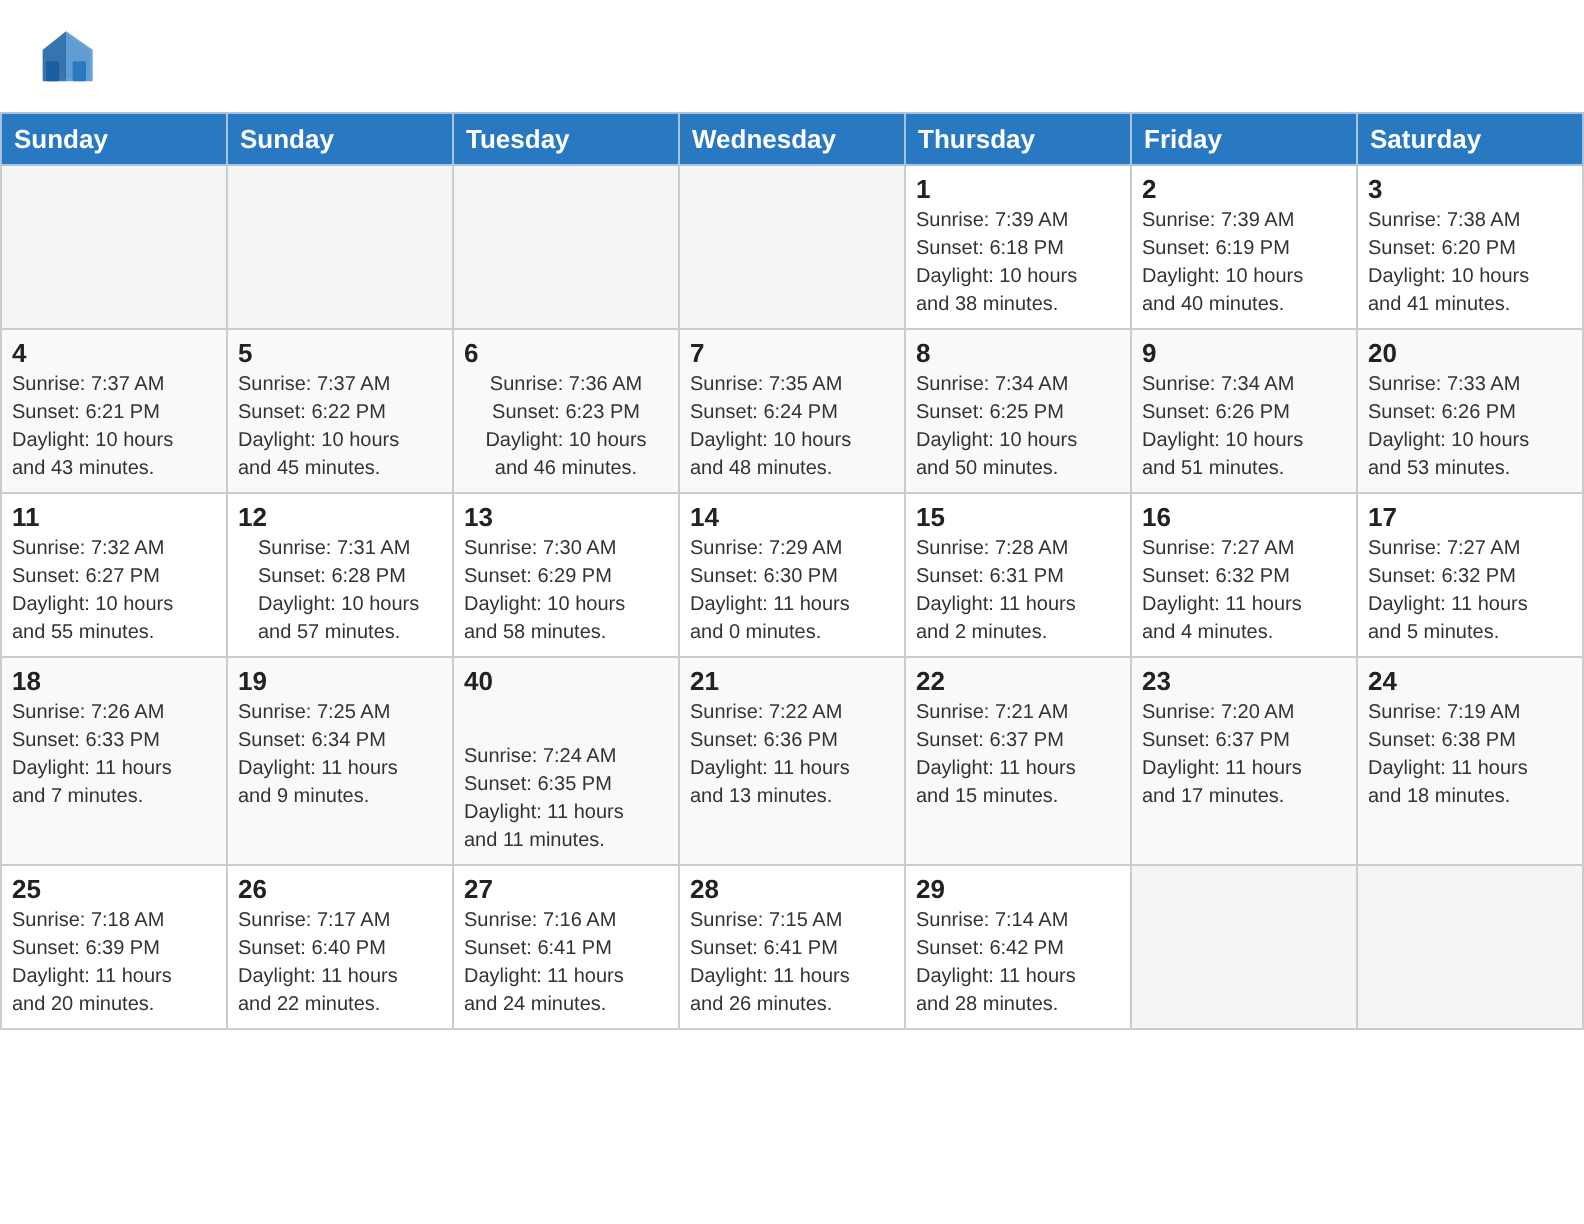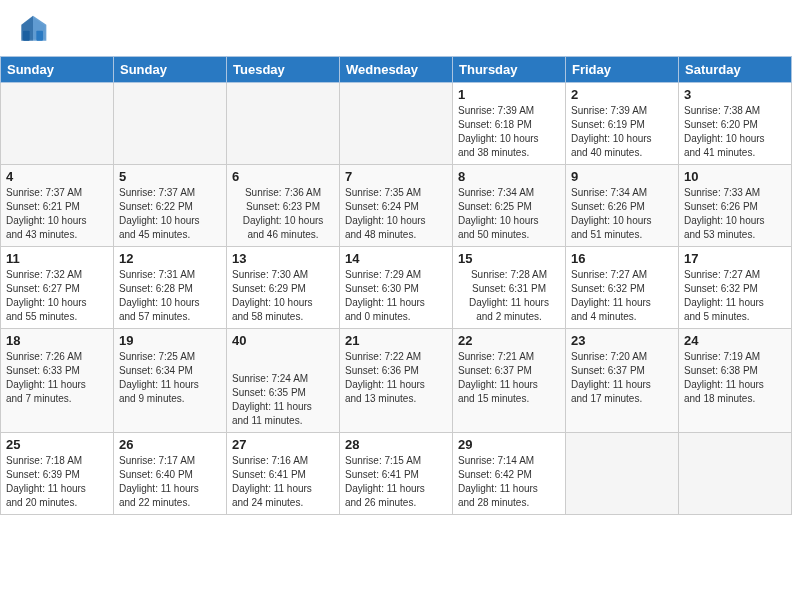--- a/index.html
+++ b/index.html
@@ -192,59 +192,59 @@
 and 50 minutes.</div>
           </td>
           <td>
             <div class="day-number">9</div>
             <div class="day-info" style="white-space: pre-line;">Sunrise: 7:34 AM
 Sunset: 6:26 PM
 Daylight: 10 hours
 and 51 minutes.</div>
           </td>
           <td>
-            <div class="day-number">10</div>
+            <div class="day-number">20</div>
             <div class="day-info" style="white-space: pre-line;">Sunrise: 7:33 AM
 Sunset: 6:26 PM
 Daylight: 10 hours
 and 53 minutes.</div>
           </td>
         </tr>
         <tr>
           <td>
             <div class="day-number">11</div>
             <div class="day-info" style="white-space: pre-line;">Sunrise: 7:32 AM
 Sunset: 6:27 PM
 Daylight: 10 hours
 and 55 minutes.</div>
           </td>
           <td>
             <div class="day-number">12</div>
-            <div class="day-info" style="white-space: pre-line;">Sunrise: 7:31 AM
+            <div class="day-info" style="white-space: pre-line; margin-left: 10px;">Sunrise: 7:31 AM
 Sunset: 6:28 PM
 Daylight: 10 hours
 and 57 minutes.</div>
           </td>
           <td>
             <div class="day-number">13</div>
             <div class="day-info" style="white-space: pre-line;">Sunrise: 7:30 AM
 Sunset: 6:29 PM
 Daylight: 10 hours
 and 58 minutes.</div>
           </td>
           <td>
             <div class="day-number">14</div>
             <div class="day-info" style="white-space: pre-line;">Sunrise: 7:29 AM
 Sunset: 6:30 PM
 Daylight: 11 hours
 and 0 minutes.</div>
           </td>
           <td>
             <div class="day-number">15</div>
-            <div class="day-info" style="white-space: pre-line; text-align: center;">Sunrise: 7:28 AM
+            <div class="day-info" style="white-space: pre-line;">Sunrise: 7:28 AM
 Sunset: 6:31 PM
 Daylight: 11 hours
 and 2 minutes.</div>
           </td>
           <td>
             <div class="day-number">16</div>
             <div class="day-info" style="white-space: pre-line;">Sunrise: 7:27 AM
 Sunset: 6:32 PM
 Daylight: 11 hours
 and 4 minutes.</div>

